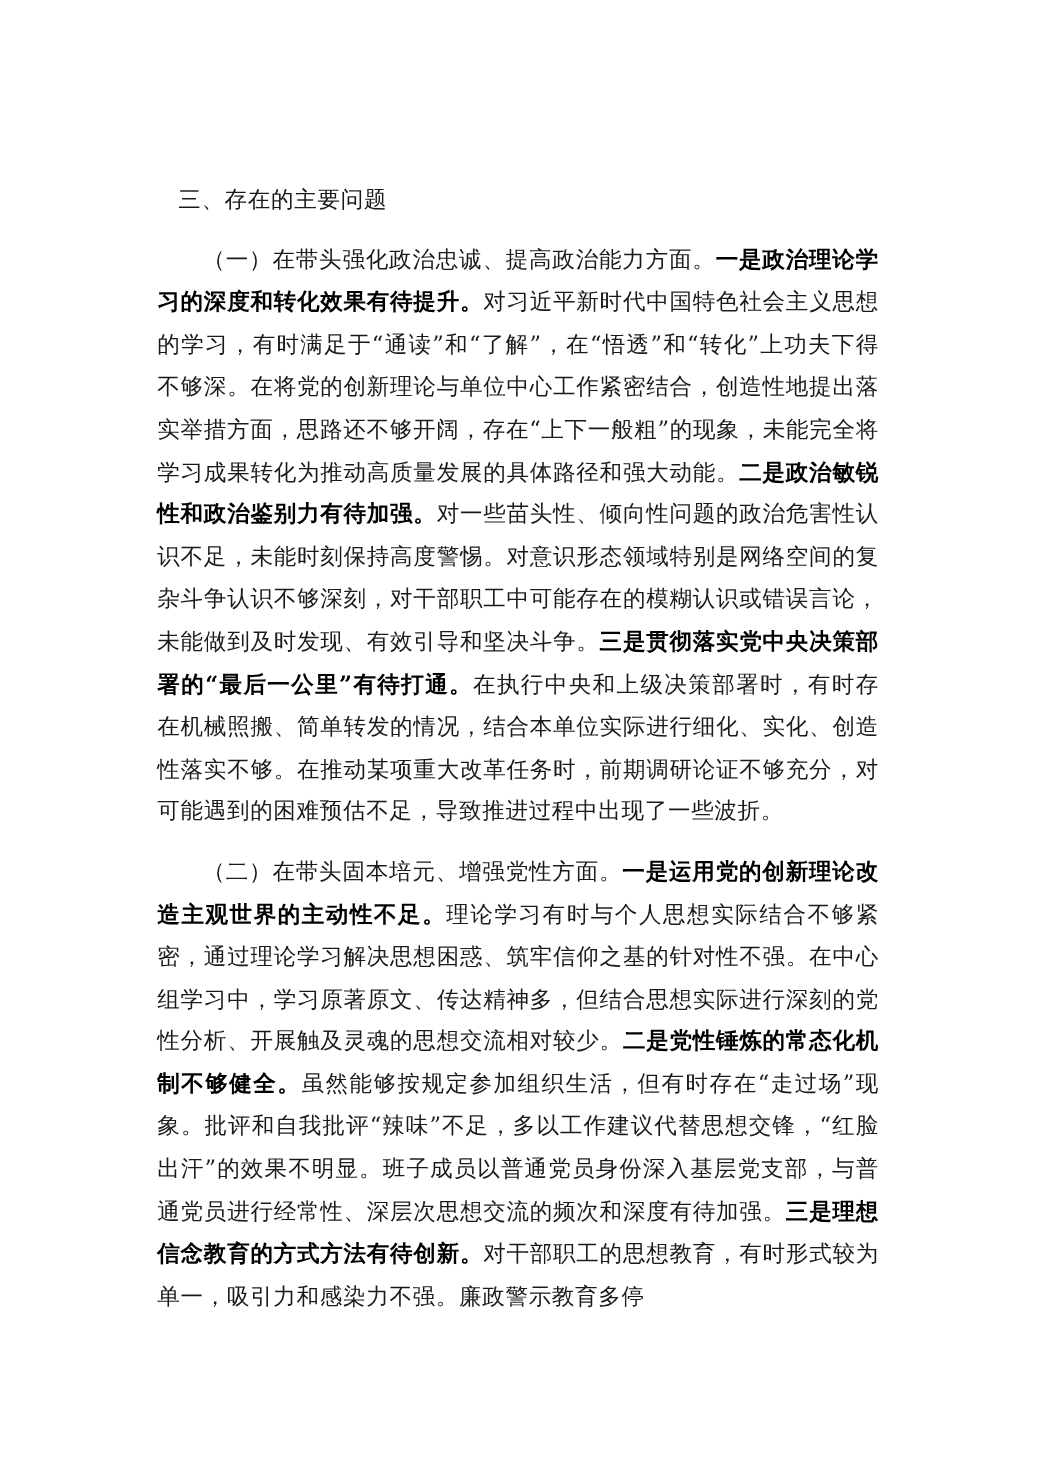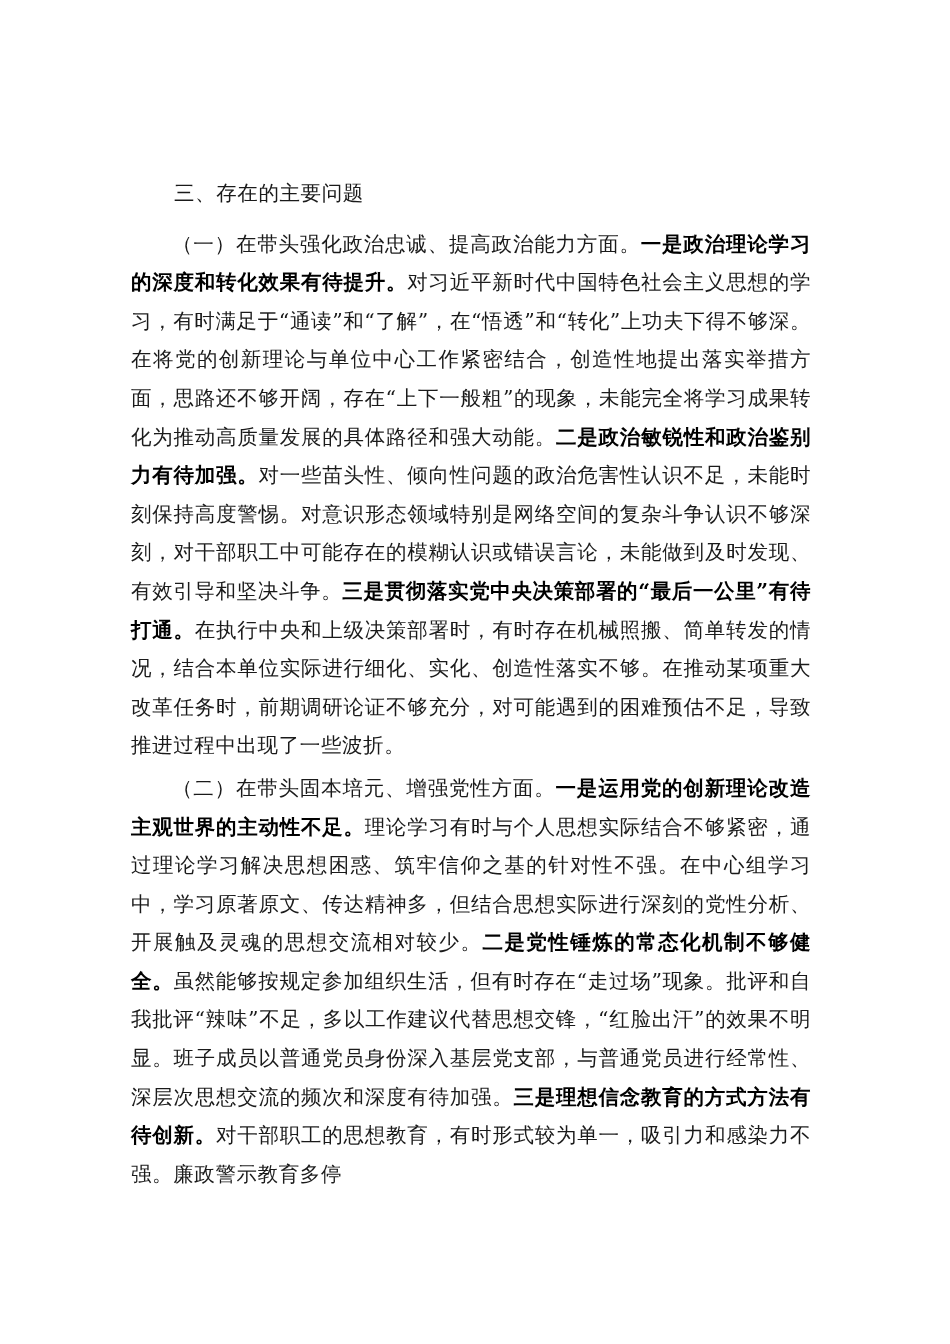--- a/index.html
+++ b/index.html
@@ -9,22 +9,22 @@
     left: 127px;
     top: 162px;
     width: 688px;
     font-family: "DejaVu Serif", "Liberation Serif", serif;
     font-size: 20.5px;
     line-height: 38.6px;
     color: #1a1a1a;
     text-align: justify;
     letter-spacing: 0.6px;
   }
-  .heading { margin: 12px; padding-left: 35px; font-weight: normal; font-size: 20.5px; }
-  .para { margin: 4px; text-indent: 41px; }
+  .heading { margin: 0; padding-left: 35px; font-weight: normal; font-size: 20.5px; }
+  .para { margin: 16px; text-indent: 41px; }
   .para b { font-weight: bold; color: #000; }
 </style>
 </head>
 <body>
 
 <div class="page">
   <p class="heading">三、存在的主要问题</p>
 
   <p class="para"><span>（一）在带头强化政治忠诚、提高政治能力方面。</span><b>一是政治理论学习的深度和转化效果有待提升。</b><span>对习近平新时代中国特色社会主义思想的学习，有时满足于“通读”和“了解”，在“悟透”和“转化”上功夫下得不够深。在将党的创新理论与单位中心工作紧密结合，创造性地提出落实举措方面，思路还不够开阔，存在“上下一般粗”的现象，未能完全将学习成果转化为推动高质量发展的具体路径和强大动能。</span><b>二是政治敏锐性和政治鉴别力有待加强。</b><span>对一些苗头性、倾向性问题的政治危害性认识不足，未能时刻保持高度警惕。对意识形态领域特别是网络空间的复杂斗争认识不够深刻，对干部职工中可能存在的模糊认识或错误言论，未能做到及时发现、有效引导和坚决斗争。</span><b>三是贯彻落实党中央决策部署的“最后一公里”有待打通。</b><span>在执行中央和上级决策部署时，有时存在机械照搬、简单转发的情况，结合本单位实际进行细化、实化、创造性落实不够。在推动某项重大改革任务时，前期调研论证不够充分，对可能遇到的困难预估不足，导致推进过程中出现了一些波折。</span></p>
 

